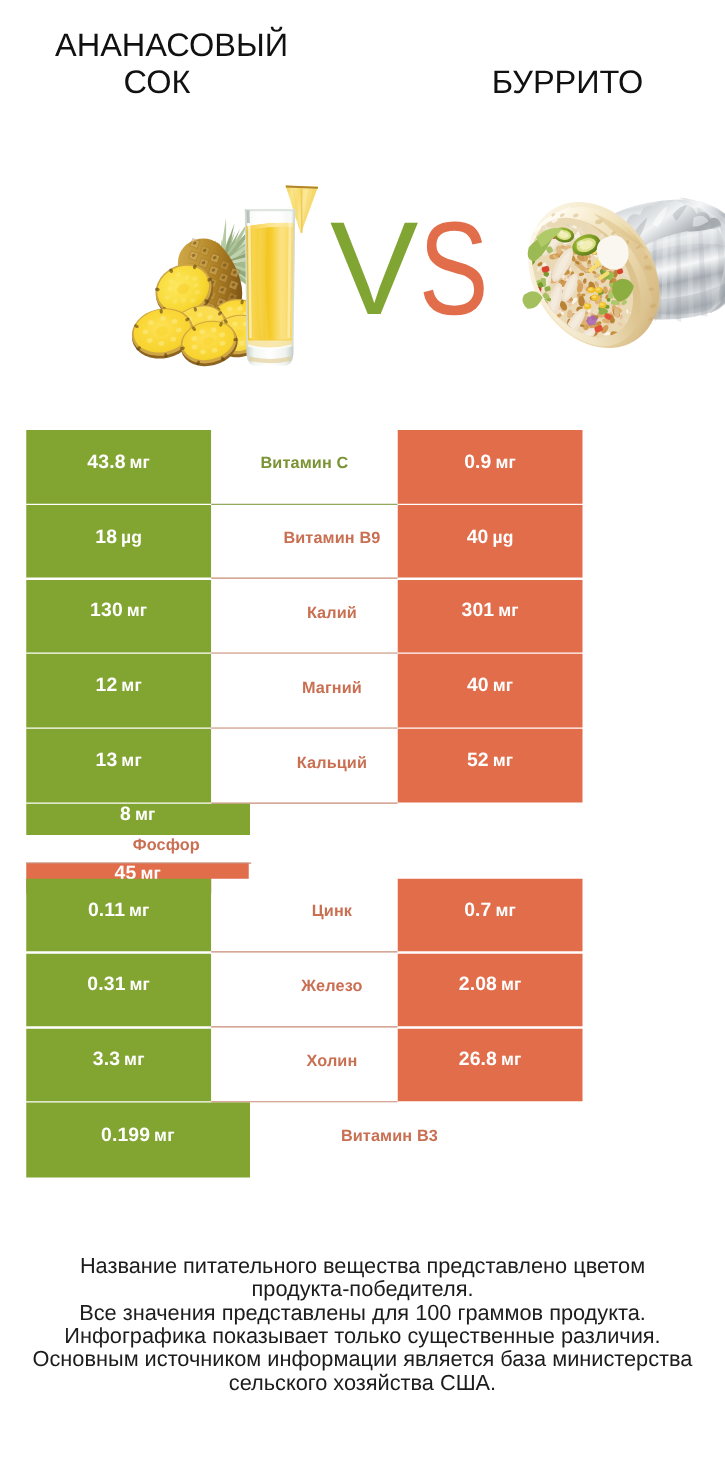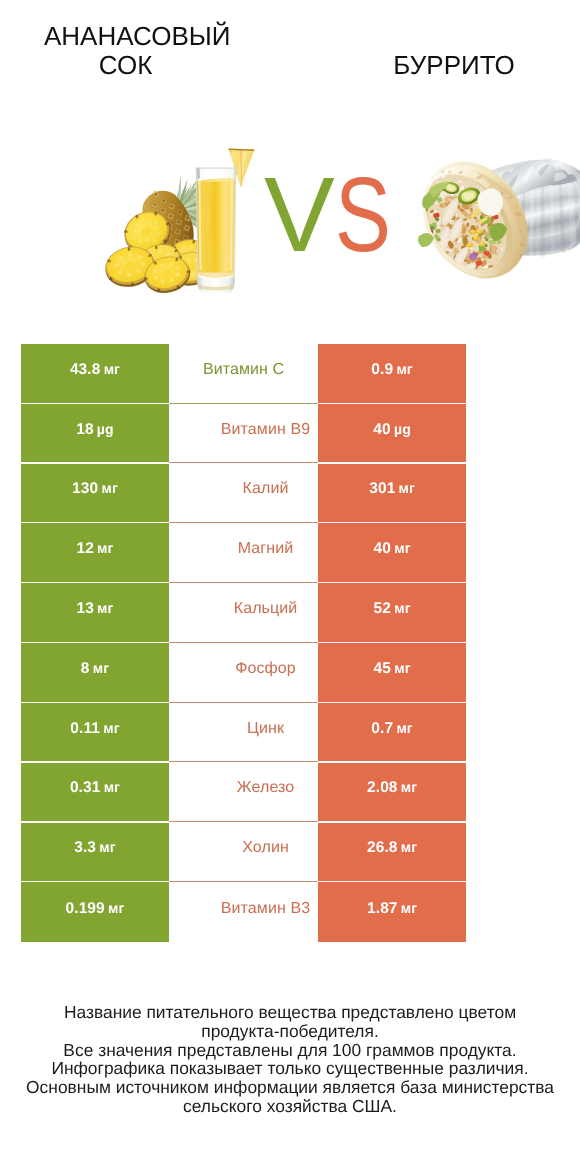--- a/index.html
+++ b/index.html
@@ -33,21 +33,21 @@
   
   .table{position:absolute;left:21px;top:344px;width:537px;height:598.2px;}
   .row{display:flex;box-sizing:border-box;position:absolute;left:0;width:445px;}
   .cell{display:flex;align-items:center;justify-content:center;box-sizing:border-box;
         height:100%;padding-bottom:7px;}
   .left{width:178.5px;background:#82a531;color:#fff;}
   .mid{width:180.1px;background:#fff;position:relative;}
   .right{width:178.4px;background:#e26d4b;color:#fff;}
   .val{font-size:15.5px;font-weight:700;letter-spacing:.1px;white-space:nowrap;}
   .val .u{font-size:14px;font-weight:700;margin-left:3.2px;}
-  .nut{font-size:16px;font-weight:400;letter-spacing:.1px;}
+  .nut{font-size:13px;font-weight:700;letter-spacing:.1px;}
   .win-green .nut{color:#7a9333;}
   .win-orange .nut{color:#c96f52;margin-left:44px;}
   .row .mid::after{content:"";position:absolute;left:0;right:0;bottom:-1px;height:1px;}
   .win-green .mid::after{background:#93a95e;}
   .win-orange .mid::after{background:#c98b76;}
   .row:last-child .mid::after{display:none;}
 
   
   .footer{position:absolute;left:20px;top:1003px;width:540px;text-align:center;
     font-size:17.4px;line-height:18.8px;color:#1c1c1c;}
@@ -1104,21 +1104,21 @@
         <div class="cell left">
           <span class="val">13<span class="u">мг</span></span>
         </div>
         <div class="cell mid">
           <span class="nut">Кальций</span>
         </div>
         <div class="cell right">
           <span class="val">52<span class="u">мг</span></span>
         </div>
       </div>
-      <div class="row win-orange" style="top: 299.1px; height: 58.52px;">
+      <div class="row win-orange" style="top: 299.1px; height: 58.52px; flex-direction: column;">
         <div class="cell left">
           <span class="val">8<span class="u">мг</span></span>
         </div>
         <div class="cell mid">
           <span class="nut">Фосфор</span>
         </div>
         <div class="cell right">
           <span class="val">45<span class="u">мг</span></span>
         </div>
       </div>
@@ -1154,23 +1154,20 @@
         <div class="cell right">
           <span class="val">26.8<span class="u">мг</span></span>
         </div>
       </div>
       <div class="row win-orange" style="top: 538.38px; height: 59.82px;">
         <div class="cell left">
           <span class="val">0.199<span class="u">мг</span></span>
         </div>
         <div class="cell mid">
           <span class="nut">Витамин B3</span>
-        </div>
-        <div class="cell right">
-          <span class="val">1.87<span class="u">мг</span></span>
         </div>
       </div>
     </div>
 
   <div class="footer" id="footer">
       <div>Название питательного вещества представлено цветом</div>
       <div>продукта-победителя.</div>
       <div>Все значения представлены для 100 граммов продукта.</div>
       <div>Инфографика показывает только существенные различия.</div>
       <div>Основным источником информации является база министерства</div>

